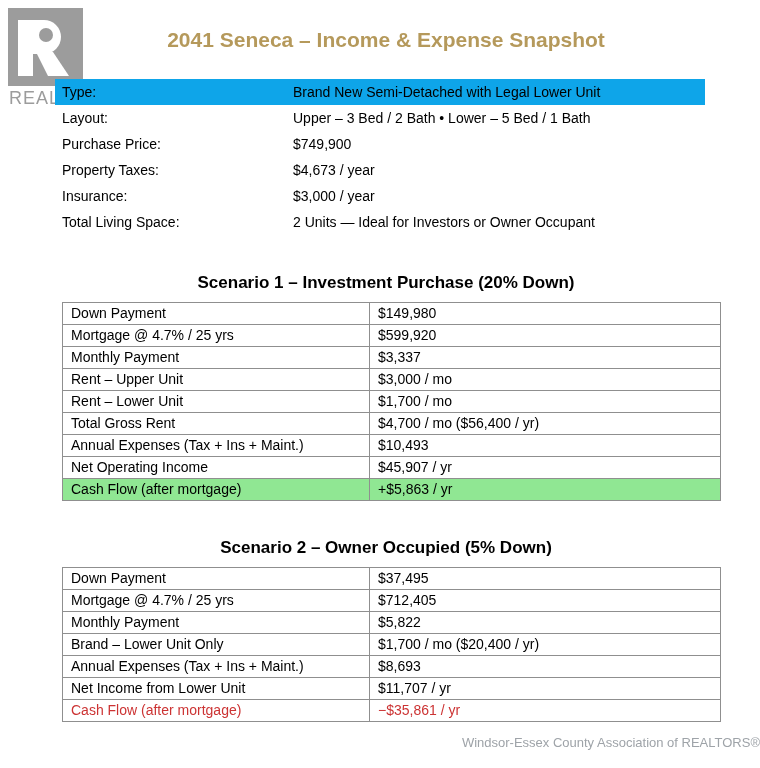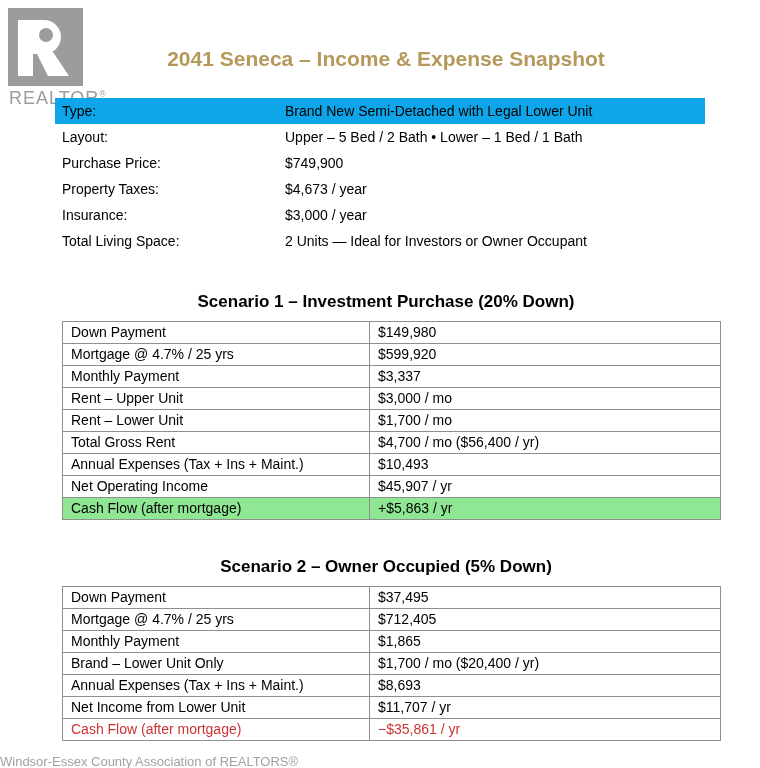--- a/index.html
+++ b/index.html
@@ -20,21 +20,21 @@
     margin-left: 1px;
     font-size: 18px;
     letter-spacing: 1px;
     color: #9c9c9c;
     white-space: nowrap;
   }
   .logo-wordmark sup { font-size: 9px; vertical-align: 7px; letter-spacing: 0; }
 
   
   .page-title {
-    padding-top: 47px;
+    padding-top: 28px;
     text-align: center;
     font-size: 21px;
     font-weight: bold;
     color: #b5995b;
     line-height: 24px;
     margin-left: 12px;
   }
 
   
   .details {
@@ -44,21 +44,21 @@
   .detail-row {
     position: relative;
     height: 26px;
     line-height: 26px;
     font-size: 14px;
     padding-left: 7px;
     box-sizing: border-box;
   }
   .detail-row.highlight { background: #0ea5e9; }
   .detail-row .d-label { display: inline-block; }
-  .detail-row .d-value { position: absolute; left: 230px; top: 0; white-space: nowrap; }
+  .detail-row .d-value { position: absolute; left: 238px; top: 0; white-space: nowrap; }
 
   
   .scenario-heading {
     text-align: center;
     font-size: 17px;
     font-weight: bold;
     line-height: 20px;
     padding-left: 12px;
   }
   .heading-1 { margin-top: 38px; }
@@ -80,21 +80,21 @@
     overflow: hidden;
     white-space: nowrap;
   }
   table.scenario-table td.label-cell { width: 290px; }
   tr.positive td { background: #90e793; }
   tr.negative td { color: #cc3333; }
 
   
   .page-footer {
     margin-top: 13px;
-    text-align: left;
+    text-align: right;
     font-size: 13px;
     color: #9ea3a8;
     line-height: 15px;
   }
 </style>
 </head>
 <body>
 
 <div class="logo">
   <svg class="logo-square" width="75" height="78" viewBox="0 0 75 78" xmlns="http://www.w3.org/2000/svg">
@@ -111,21 +111,21 @@
 <div class="page-title">2041 Seneca – Income &amp; Expense Snapshot</div>
 
 <div class="details">
   <div class="detail-row highlight">
     <span class="d-label">Type:</span>
     <span class="d-value">Brand New Semi-Detached with Legal Lower Unit</span>
   </div>
 
   <div class="detail-row">
     <span class="d-label">Layout:</span>
-    <span class="d-value">Upper – 5 Bed / 2 Bath • Lower – 1 Bed / 1 Bath</span>
+    <span class="d-value">Upper – 3 Bed / 2 Bath • Lower – 5 Bed / 1 Bath</span>
   </div>
 
   <div class="detail-row">
     <span class="d-label">Purchase Price:</span>
     <span class="d-value">$749,900</span>
   </div>
 
   <div class="detail-row">
     <span class="d-label">Property Taxes:</span>
     <span class="d-value">$4,673 / year</span>
@@ -202,21 +202,21 @@
     <td class="value-cell">$37,495</td>
   </tr>
 
   <tr class="t-row">
     <td class="label-cell">Mortgage @ 4.7% / 25 yrs</td>
     <td class="value-cell">$712,405</td>
   </tr>
 
   <tr class="t-row">
     <td class="label-cell">Monthly Payment</td>
-    <td class="value-cell">$1,865</td>
+    <td class="value-cell">$5,822</td>
   </tr>
 
   <tr class="t-row">
     <td class="label-cell">Brand – Lower Unit Only</td>
     <td class="value-cell">$1,700 / mo ($20,400 / yr)</td>
   </tr>
 
   <tr class="t-row">
     <td class="label-cell">Annual Expenses (Tax + Ins + Maint.)</td>
     <td class="value-cell">$8,693</td>

